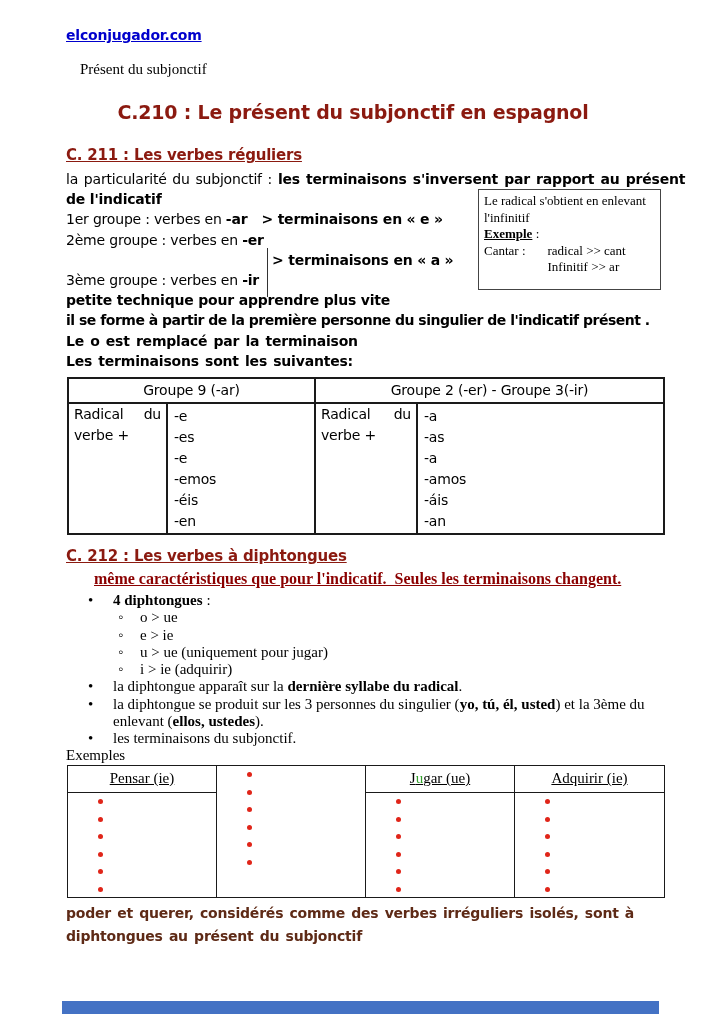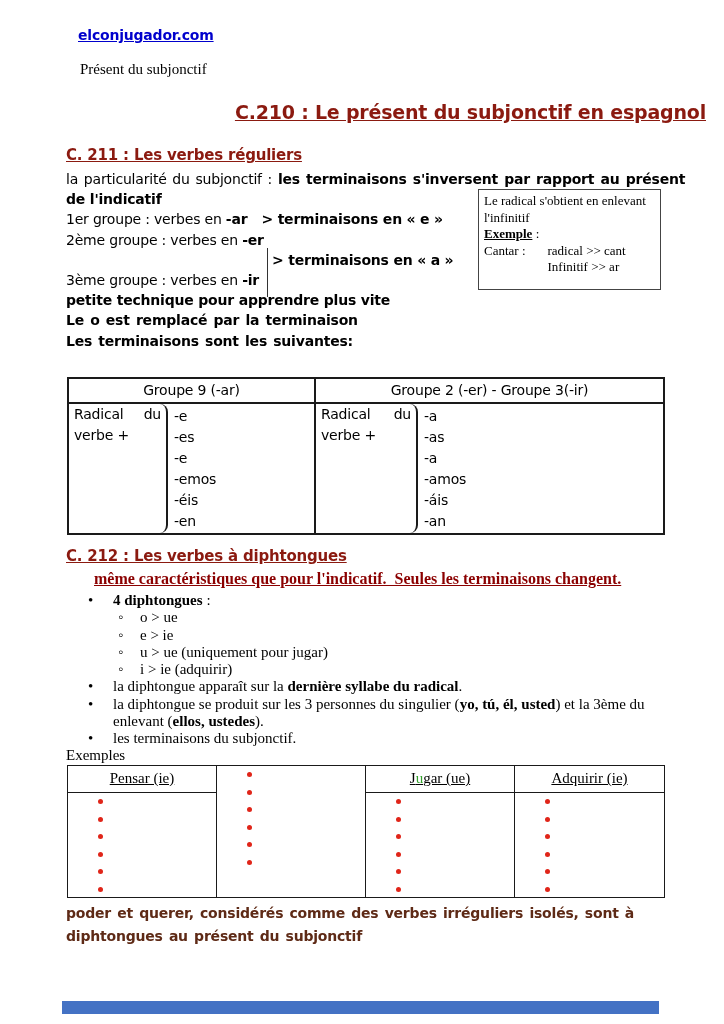--- a/index.html
+++ b/index.html
@@ -3,24 +3,24 @@
 <meta charset="utf-8">
 <style>
   html,body{margin:0;padding:0;background:#fff;}
   .page{position:relative;width:724px;height:1024px;background:#fff;overflow:hidden;
         font-family:"DejaVu Sans",sans-serif;color:var(--text_black);}
   .comic{font-family:"DejaVu Sans",sans-serif;}
   .b{font-weight:bold;}
   .abs{position:absolute;}
 
   .site-link{left:66px;top:27px;font-size:14px;font-weight:bold;
-             color:var(--link_blue);text-decoration:underline;cursor:pointer;letter-spacing:-0.2px;margin-left:12px;}
+             color:var(--link_blue);text-decoration:underline;cursor:pointer;letter-spacing:-0.2px;}
   .subtitle{left:66px;top:61px;font-size:15px;font-family:"Liberation Serif",serif;margin-left:14px;}
-  .title{left:0;top:101px;width:706px;text-align:right;font-size:19px;font-weight:bold;
-         color:var(--heading_red);text-decoration:underline;letter-spacing:-0.2px;}
+  .title{left:0;top:101px;width:706px;text-align:center;font-size:19px;font-weight:bold;
+         color:var(--heading_red);letter-spacing:-0.2px;}
   .sec-head{font-size:15px;font-weight:bold;color:var(--heading_red);
             text-decoration:underline;letter-spacing:-0.2px;}
   .h211{left:66px;top:146px;}
   .para{left:66px;top:169px;width:645px;font-size:14px;letter-spacing:-0.2px;}
   .pline{height:20.2px;line-height:20.2px;white-space:nowrap;}
   .ws{word-spacing:1.5px;}
   .tight{letter-spacing:-0.5px;}
   .arrow1{margin-left:14px;}
   .arrow2-line{padding-left:206px;}
   .bracket{left:267px;top:248px;height:49px;width:0;border-left:1.5px solid #333;}
@@ -33,21 +33,21 @@
   .radcol{display:flex;flex-direction:column;margin-left:22px;}
 
   .t1{left:67px;top:377px;display:grid;grid-template-columns:99px 148px 102px 245px;
       border:2px solid var(--table_border);font-size:14px;letter-spacing:-0.2px;background:#fff;}
   .t1h{grid-row:1;height:23px;line-height:23px;text-align:center;
        border-bottom:2px solid var(--table_border);}
   .t1h1{grid-column:1 / span 2;border-right:2px solid var(--table_border);}
   .t1h2{grid-column:3 / span 2;}
   .t1c{grid-row:2;height:129px;padding-top:2px;box-sizing:border-box;line-height:21px;}
   .brd-r{border-right:2px solid var(--table_border);}
-  .stem{padding:0 5px;border-radius:8px;}
+  .stem{padding:0 5px;}
   .jrow{display:flex;justify-content:space-between;}
   .endings{padding-left:6px;white-space:pre-line;}
 
   .h212{left:66px;top:547px;}
   .c212sub{left:48px;top:570px;font-family:"Liberation Serif",serif;font-size:16px;font-weight:bold;
            color:var(--subheading_dark_red);text-decoration:underline;white-space:nowrap;margin-left:46px;}
   .bullets{left:66px;top:592px;width:648px;font-family:"Liberation Serif",serif;font-size:15px;}
   .bl{display:flex;line-height:17.3px;white-space:nowrap;padding-left:22px;}
   .bl .mk{width:25px;flex:0 0 25px;}
   .bl.sub{padding-left:52px;}
@@ -84,20 +84,21 @@
   <div class="abs sec-head h211 comic">C. 211 : Les verbes réguliers</div>
 
   <div class="abs para comic">
     <div class="pline ws"><span>la particularité du subjonctif : </span><span class="b">les terminaisons s'inversent par rapport au présent</span></div>
     <div class="pline"><span class="b">de l'indicatif</span></div>
     <div class="pline"><span>1er groupe : verbes en </span><span class="b">-ar</span><span class="b arrow1">&gt; terminaisons en « e »</span></div>
     <div class="pline"><span>2ème groupe : verbes en </span><span class="b">-er</span></div>
     <div class="pline arrow2-line"><span class="b">&gt; terminaisons en « a »</span></div>
     <div class="pline"><span>3ème groupe : verbes en </span><span class="b">-ir</span></div>
     <div class="pline"><span class="b">petite technique pour apprendre plus vite</span></div>
+    <div class="pline tight"><span class="b">il se forme à partir de la première personne du singulier de l'indicatif présent .</span></div>
     <div class="pline ws"><span class="b">Le o est remplacé par la terminaison</span></div>
     <div class="pline ws"><span class="b">Les terminaisons sont les suivantes:</span></div>
   </div>
 
   <div class="abs bracket"></div>
 
   <div class="abs infobox">
     <div>Le radical s'obtient en enlevant</div>
     <div>l'infinitif</div>
     <div class="ib-ex"><span class="u">Exemple</span><span> :</span></div>

